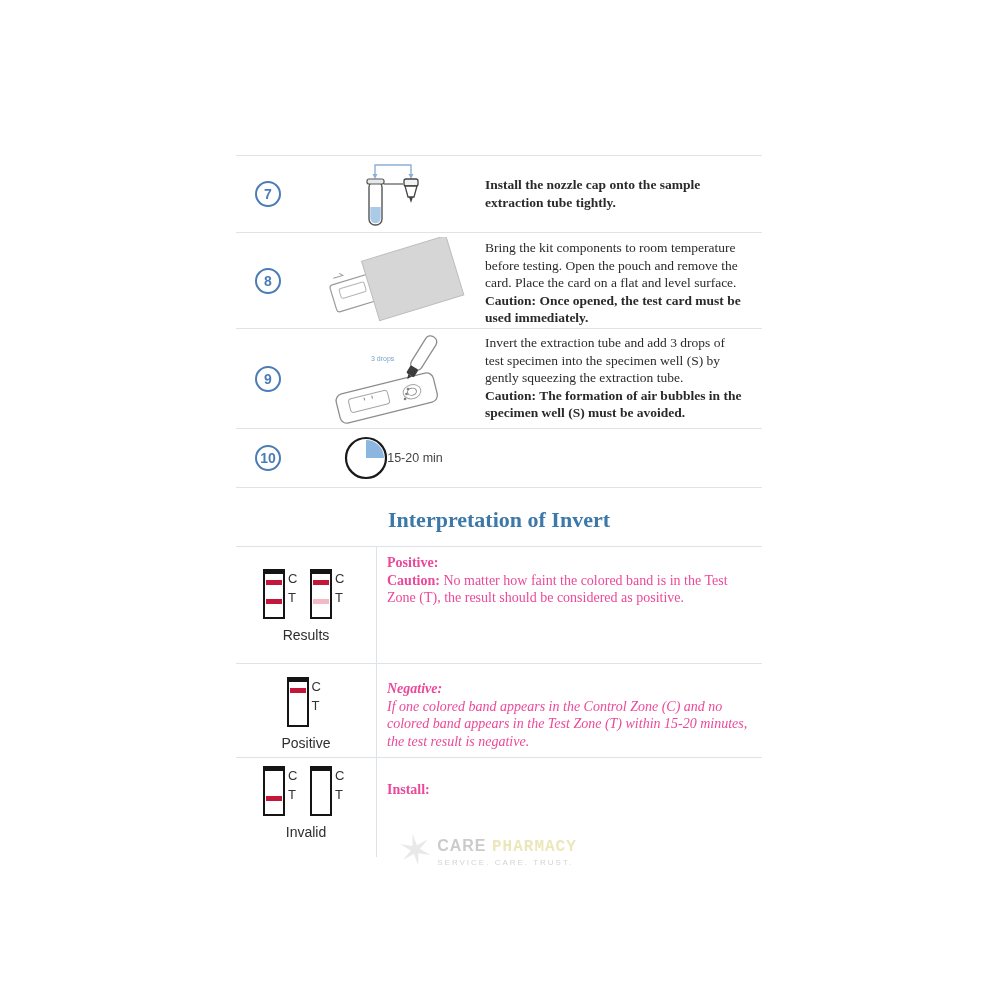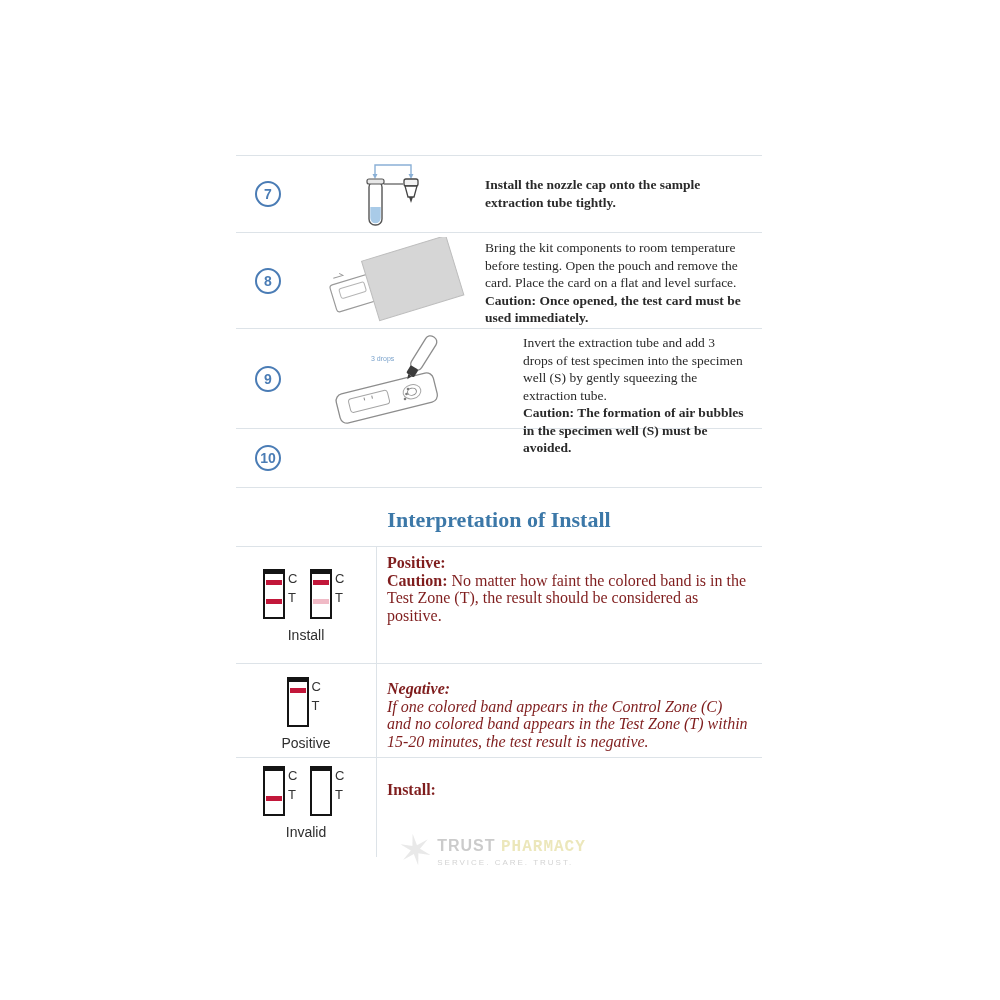--- a/index.html
+++ b/index.html
@@ -15,34 +15,34 @@
   .row-h9  { height:100px; }
   .row-h10 { height:60px; }
   .step-num-cell { width:64px; display:flex; align-items:center; justify-content:center; }
   .num-circle { width:26px; height:26px; border:2px solid #4a7cb5; border-radius:50%;
                 color:#4a7cb5; font-family:"Liberation Sans", sans-serif; font-weight:bold;
                 font-size:14px; display:flex; align-items:center; justify-content:center; }
   .step-illo-cell { width:185px; display:flex; align-items:center; justify-content:center; }
   .step-text-cell { flex:1; padding-right:16px; font-size:13.5px; line-height:17.5px; color:#2a2a2a; }
   .row-h7  .step-text-cell { padding-top:20px;font-weight:bold; }
   .row-h8  .step-text-cell { padding-top:6px; }
-  .row-h9  .step-text-cell { padding-top:5px;margin-left:38px; }
+  .row-h9  .step-text-cell { padding-top:5px; }
   .row-h10 .step-text-cell { padding-top:4px; }
   .step-caution { font-weight:bold; }
   .timer-wrap { display:flex; align-items:center; }
   .timer-label { font-family:"Liberation Sans", sans-serif; font-size:12.5px; color:#444; margin-left:-3px; }
 
   
   .section-title { text-align:center; color:#3c78a8; font-size:22px; font-weight:bold;
                    margin:19px 0 13px 0; font-family:"Liberation Serif", serif; }
 
   
   .res-row { display:flex; border-top:1px solid #dde3e8; }
   .res-left { width:141px; border-right:1px solid #dde3e8; display:flex; flex-direction:column; align-items:center; }
-  .res-right { flex:1; padding-left:10px; padding-right:14px; font-size:16px; line-height:17.5px; color:#7f1d1d; }
+  .res-right { flex:1; padding-left:10px; padding-right:14px; font-size:14px; line-height:17.5px; color:#ec4899; }
   .row-pos { min-height:117px; }
   .row-neg { min-height:94px; }
   .row-inv { min-height:100px; }
   .row-pos .res-left { padding-top:22px; }
   .row-neg .res-left { padding-top:13px; }
   .row-inv .res-left { padding-top:8px; }
   .row-pos .res-right { padding-top:7px; }
   .row-neg .res-right { padding-top:16px;font-style:italic; }
   .row-inv .res-right { padding-top:23px; }
   .res-heading { font-weight:bold; }
@@ -156,24 +156,33 @@
         <div class="step-text-cell">
           <div>Invert the extraction tube and add 3 drops of test specimen into the specimen well (S) by gently squeezing the extraction tube.</div>
           <div class="step-caution">Caution: The formation of air bubbles in the specimen well (S) must be avoided.</div>
         </div>
       </div>
 
       <div class="step-row row-h10">
         <div class="step-num-cell">
           <div class="num-circle">10</div>
         </div>
+        <div class="step-illo-cell">
+          <div class="timer-wrap">
+            <svg width="48" height="48" viewBox="0 0 48 48">
+              <circle cx="24" cy="24" r="20" fill="#ffffff" stroke="#1a1a1a" stroke-width="2.2"></circle>
+              <path d="M24 24 L24 6 A18 18 0 0 1 42 24 Z" fill="#8ab6e0"></path>
+            </svg>
+            <span class="timer-label">15-20 min</span>
+          </div>
+        </div>
       </div>
     </div>
 
-    <div class="section-title">Interpretation of Install</div>
+    <div class="section-title">Interpretation of Invert</div>
 
     <div>
 
       <div class="res-row row-pos">
         <div class="res-left">
           <div class="strip-group">
             <div class="strip-unit">
               <div class="strip">
                   <div class="band band-strong band-pos-c"></div>
                   <div class="band band-strong band-pos-t"></div>
@@ -187,21 +196,21 @@
               <div class="strip">
                   <div class="band band-strong band-pos-c"></div>
                   <div class="band band-faint band-pos-t"></div>
                 </div>
               <div class="strip-cts">
                 <span class="ct-c">C</span>
                 <span class="ct-t">T</span>
               </div>
             </div>
           </div>
-          <div class="res-label">Install</div>
+          <div class="res-label">Results</div>
         </div>
         <div class="res-right">
           <div class="res-heading">Positive:</div>
           <div class="res-caution">
             <b>Caution:</b>
             <span>No matter how faint the colored band is in the Test Zone (T), the result should be considered as positive.</span>
           </div>
         </div>
       </div>
 
@@ -252,19 +261,19 @@
           <div class="res-heading">Install:</div>
         </div>
       </div>
     </div>
   </div>
 
   <div class="watermark">
     <span class="wm-star">✶</span>
     <div class="wm-text">
       <div class="wm-name">
-        <span class="wm-gray">TRUST</span>
+        <span class="wm-gray">CARE</span>
         <span class="wm-gold">PHARMACY</span>
       </div>
       <div class="wm-tagline">SERVICE. CARE. TRUST.</div>
     </div>
   </div>
 </div>
 
 </body></html>

